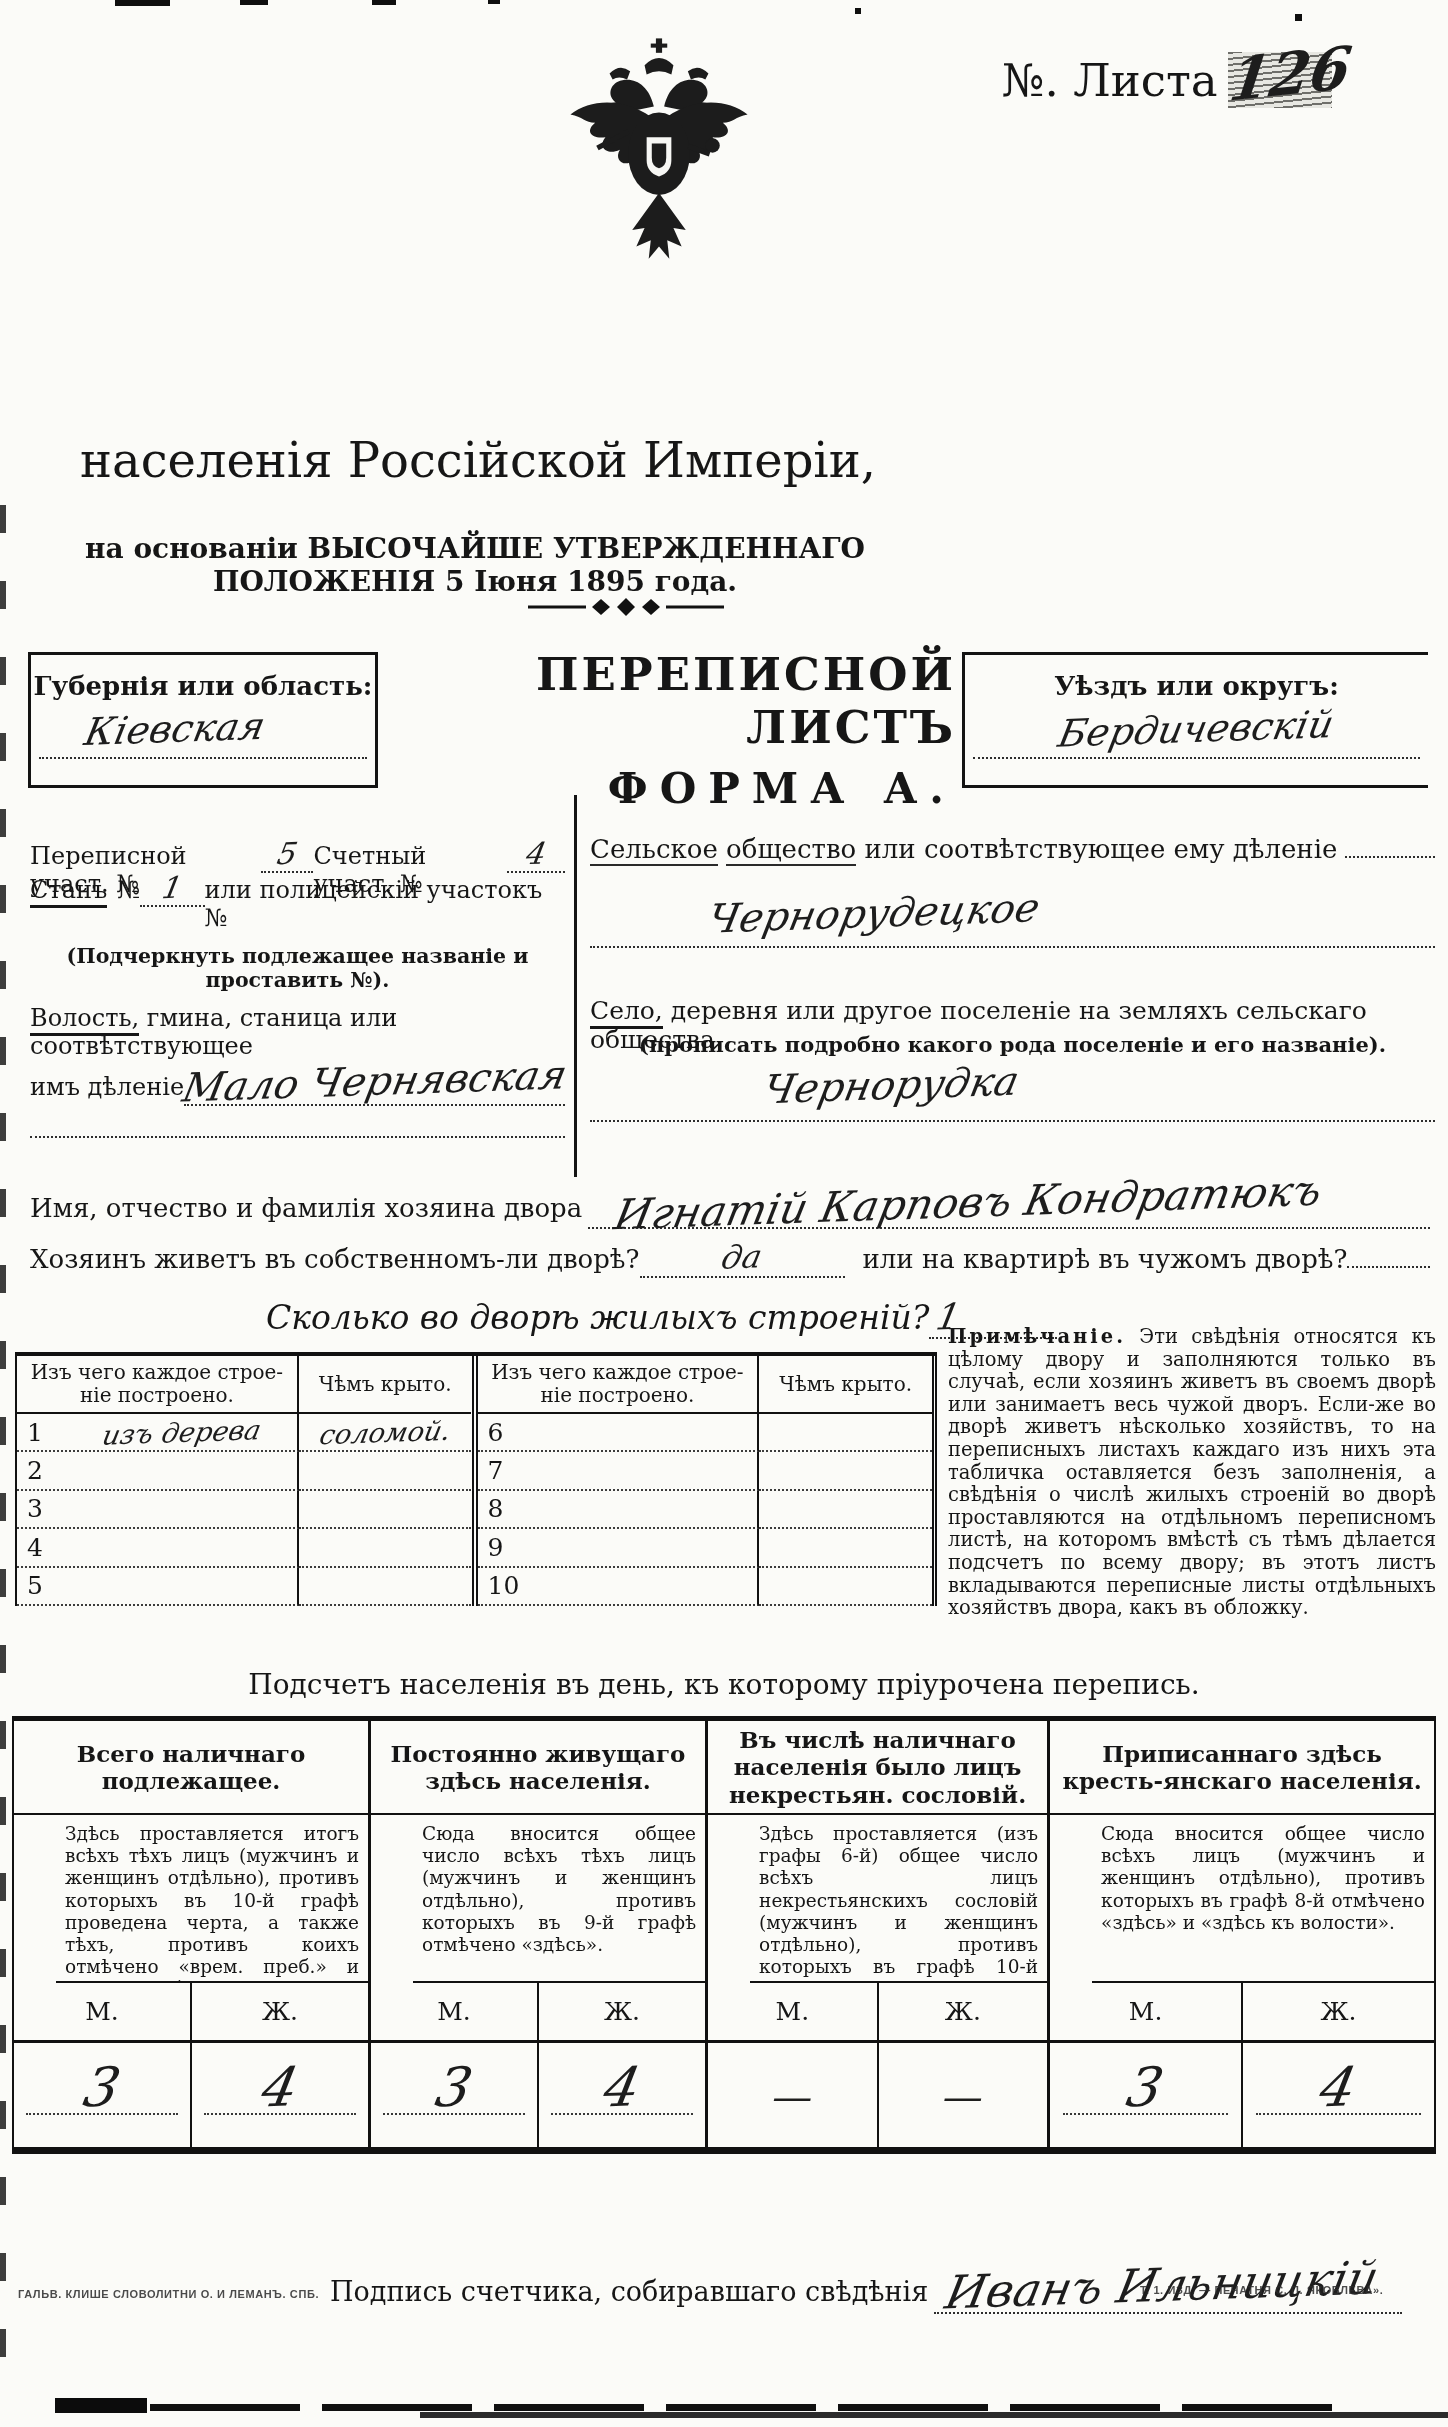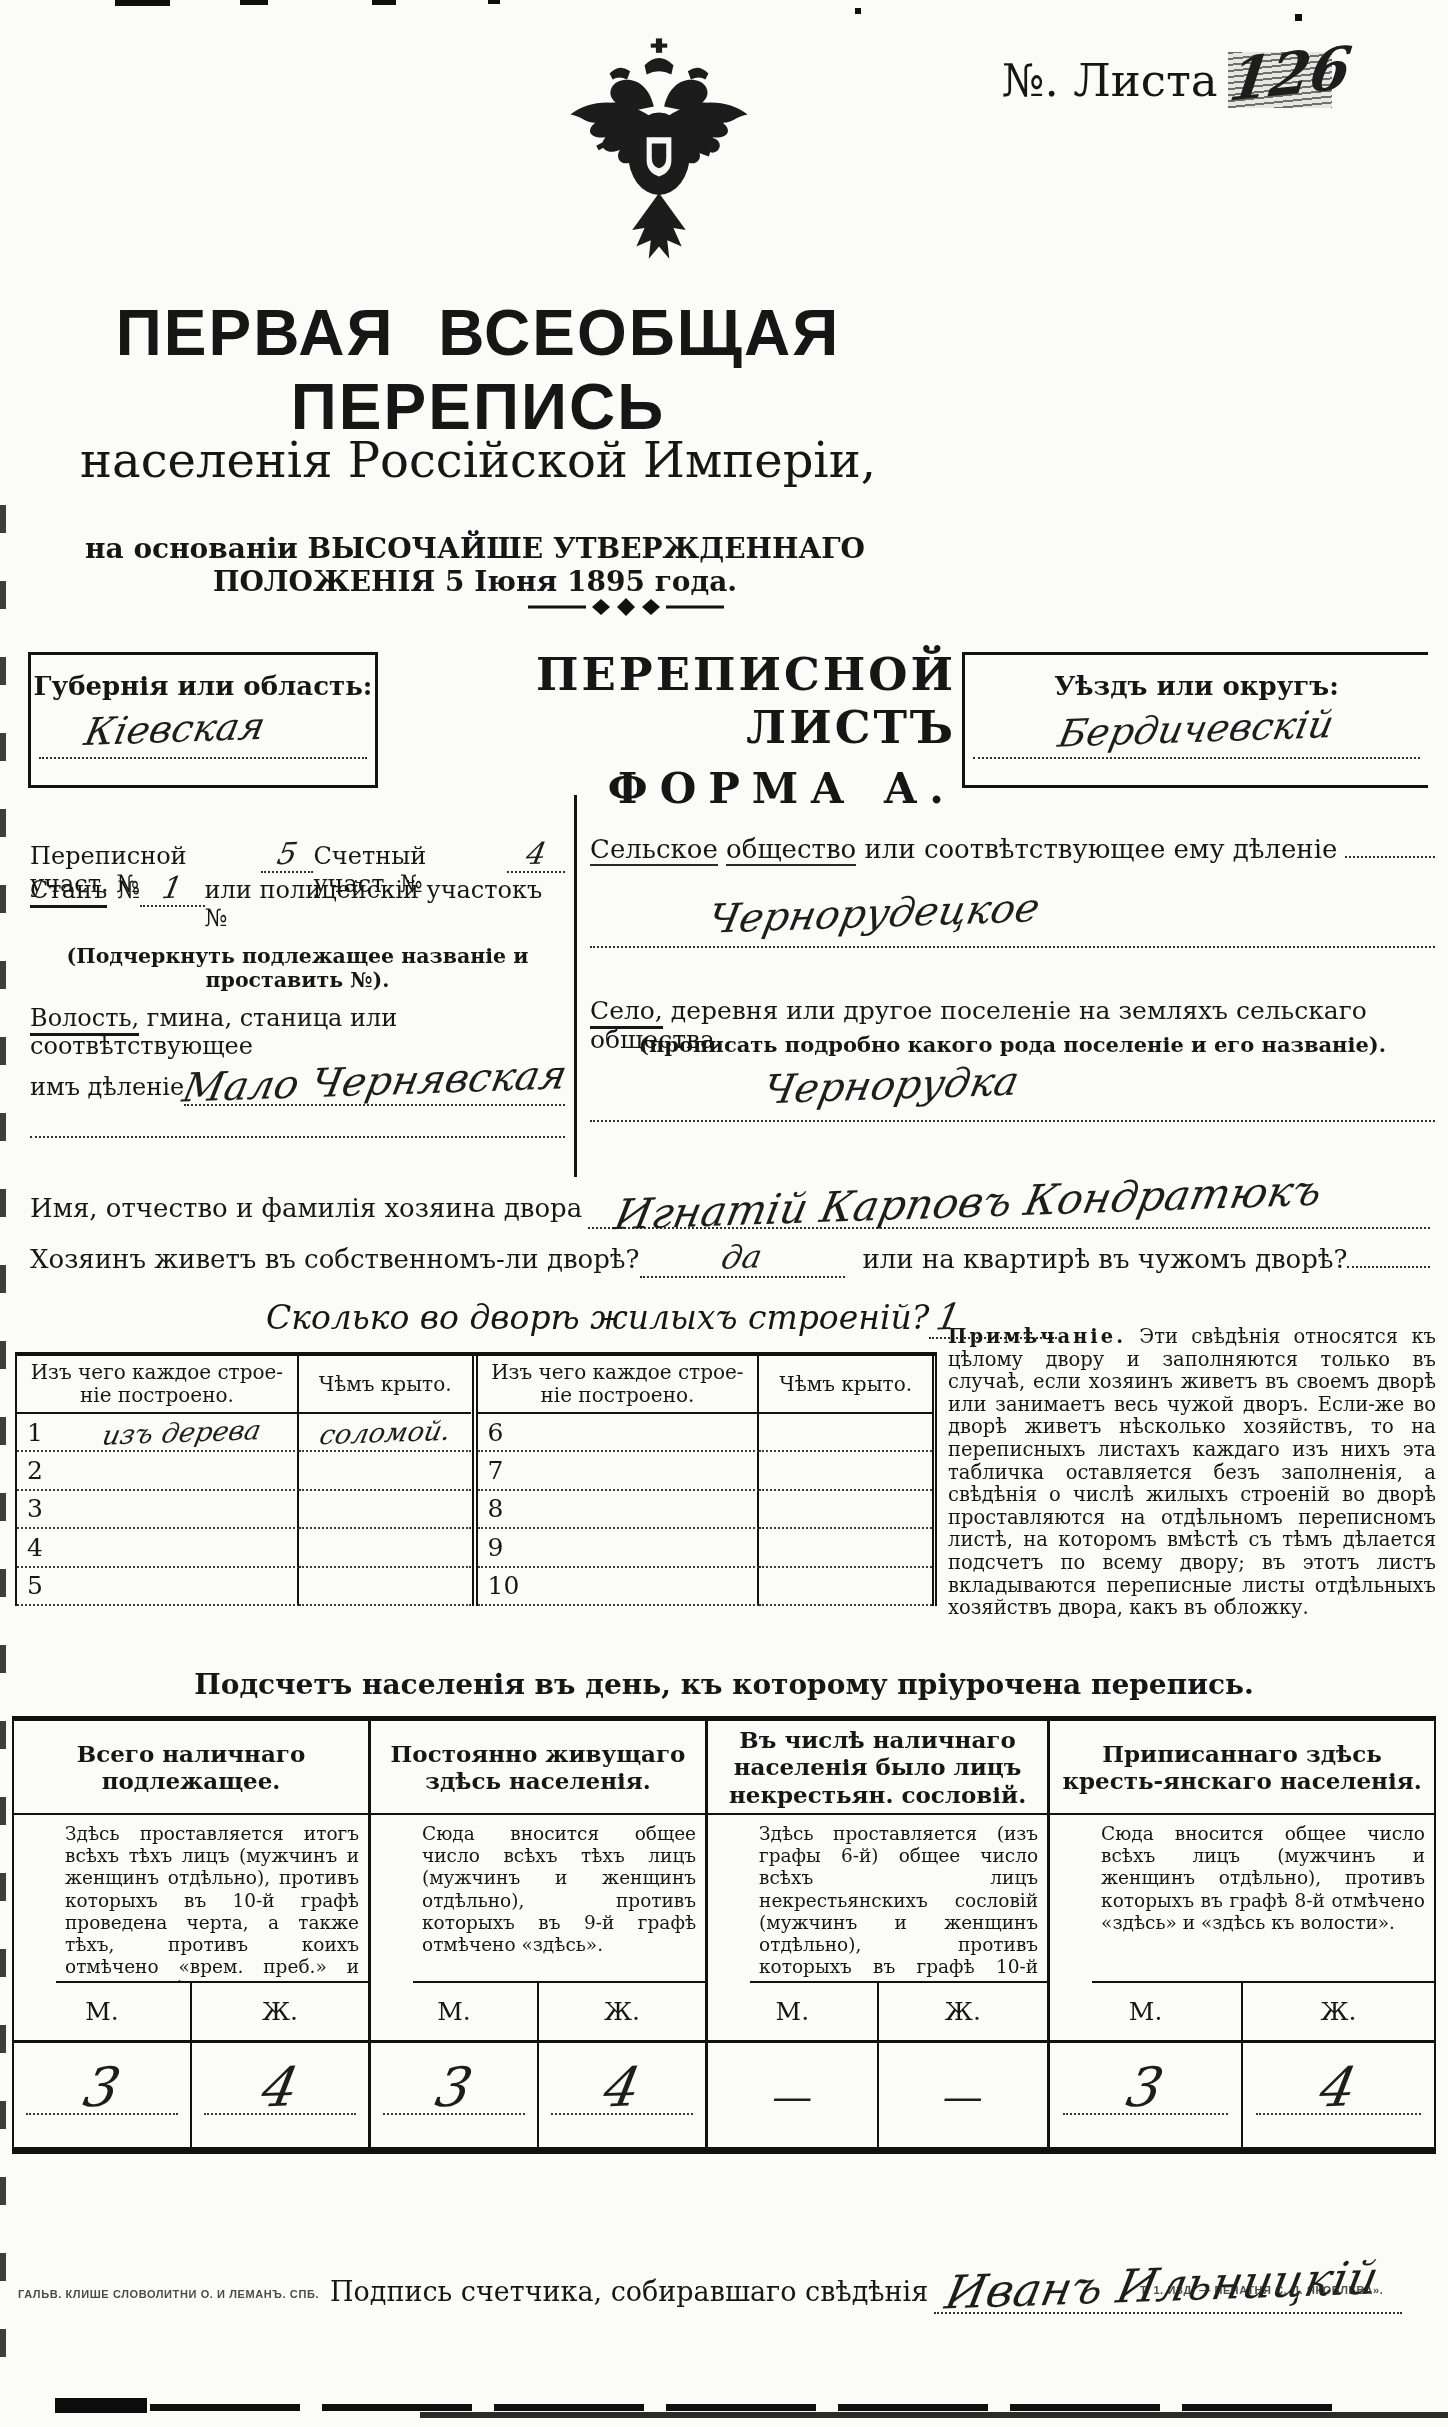--- a/index.html
+++ b/index.html
@@ -60,21 +60,21 @@
   .bcol1 { border-right:2px solid #111; }
   .bhead { border-bottom:2.5px solid #111; display:flex; flex-direction:column; justify-content:center;
            text-align:center; line-height:1.15; font-size:20px; }
   .brow  { border-bottom:2px dotted #3c3c3c; display:flex; align-items:center; }
   .bnum  { width:40px; padding-left:10px; font-size:25px; }
   .bhw   { font-size:27px; flex:1; text-align:center; }
 
   .note { left:948px; top:1326px; width:488px; font-size:19.5px; line-height:1.16; text-align:justify; }
   .note .nt { font-weight:bold; letter-spacing:3px; }
 
-  .csec-title { left:24px; top:1668px; width:1400px; font-size:28px; font-weight:bold; }
+  .csec-title { left:24px; top:1668px; width:1400px; font-size:28px; font-weight:normal; }
 
   
   .ctable { left:12px; top:1716px; width:1424px; display:grid;
             grid-template-columns:355fr 338fr 343fr 388fr;
             border-top:5px solid #111; border-bottom:7px solid #111;
             border-left:2px solid #111; border-right:2px solid #111; box-sizing:border-box; }
   .ccol { display:grid; grid-template-rows:94px 168px 60px 104px; }
   .ccol + .ccol { border-left:3px solid #111; }
   .ctitle { border-bottom:2px solid #111; font-weight:bold; font-size:23px; line-height:1.18;
             display:flex; align-items:center; justify-content:center; text-align:center; padding:2px 8px; overflow:hidden; }
@@ -142,21 +142,20 @@
     </svg>
   </div>
 
   <div class="abs sheetno">
     <span>№. Листа</span>
     <span class="hatch">
       <span class="hw">126</span>
     </span>
   </div>
 
-  <div class="abs title1 c">ПЕРВАЯ ВСЕОБЩАЯ ПЕРЕПИСЬ</div>
   <div class="abs title2 c">населенія Россійской Имперіи,</div>
   <div class="abs title3 c">на основаніи ВЫСОЧАЙШЕ УТВЕРЖДЕННАГО ПОЛОЖЕНІЯ 5 Іюня 1895 года.</div>
 
   <div class="abs orn">
     <svg width="196" height="22">
       <line x1="0" y1="11" x2="58" y2="11" stroke="#111" stroke-width="3"></line>
       <line x1="138" y1="11" x2="196" y2="11" stroke="#111" stroke-width="3"></line>
       <path d="M64,11 l9,-8 9,8 -9,8 Z" fill="#111"></path>
       <path d="M89,11 l9,-9 9,9 -9,9 Z" fill="#111"></path>
       <path d="M114,11 l9,-8 9,8 -9,8 Z" fill="#111"></path>

